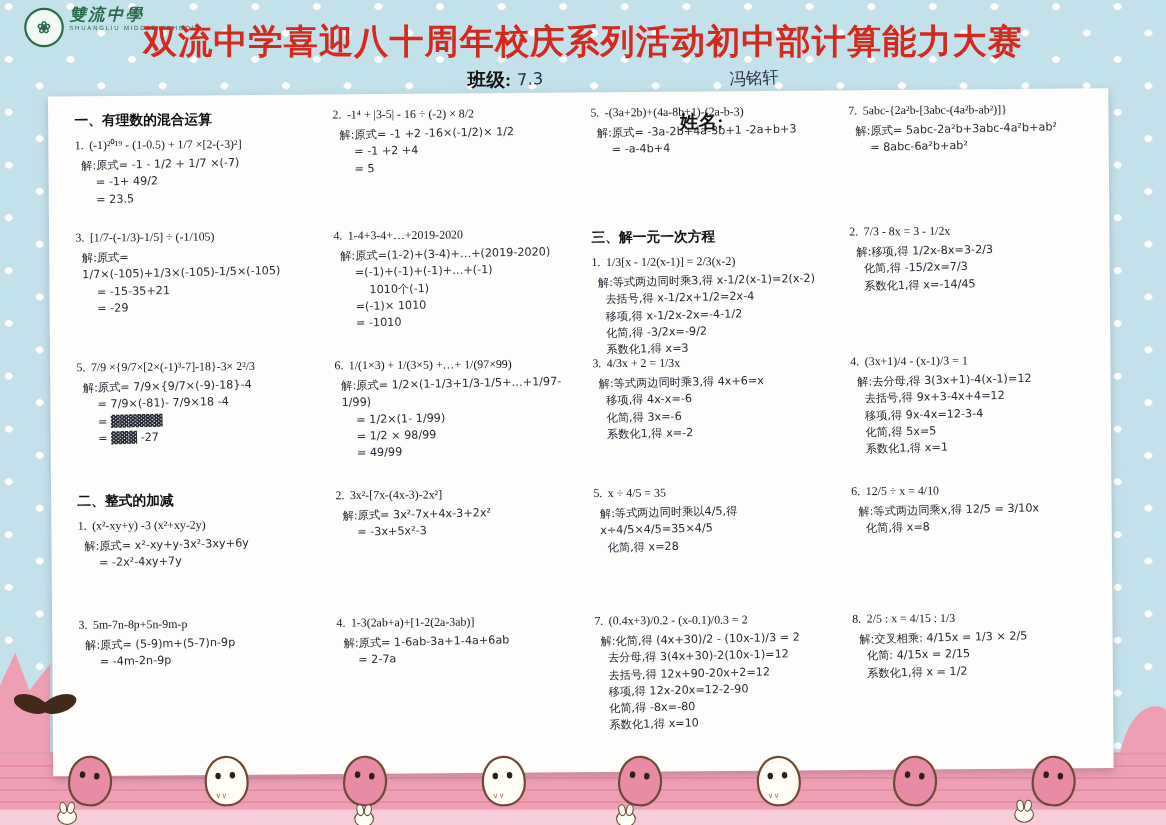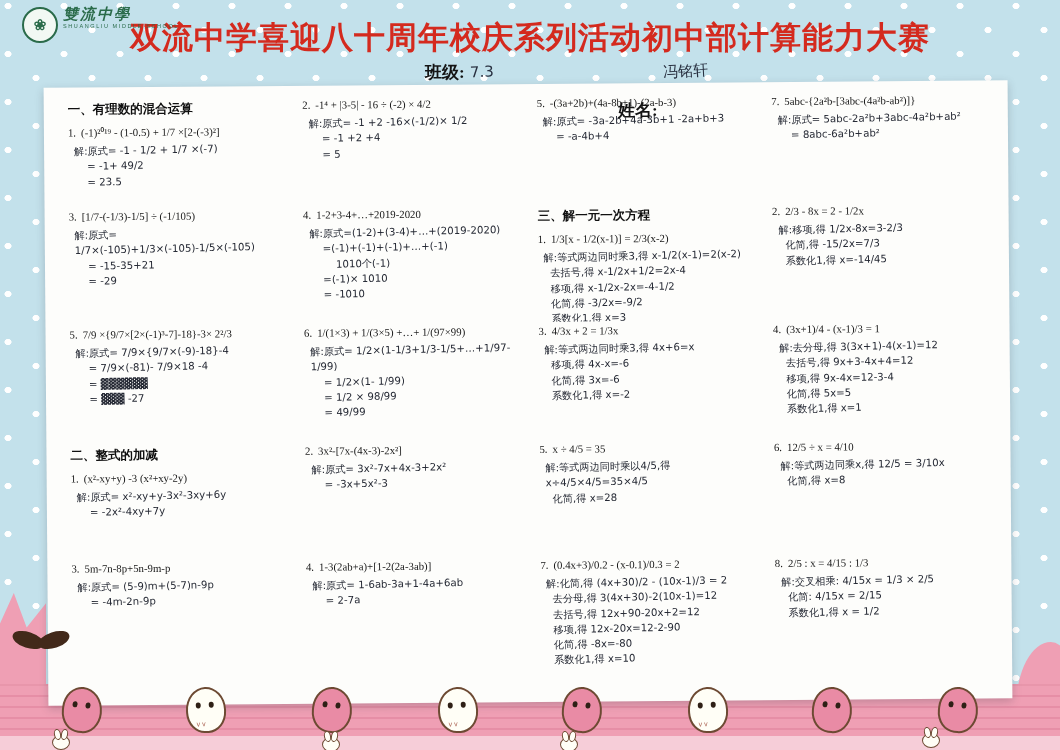--- a/index.html
+++ b/index.html
@@ -90,21 +90,21 @@
         <div class="problem">
           <div class="sec-header">一、有理数的混合运算</div>
           <div class="q-line"><span class="q-num">1.</span><span class="q-text">(-1)²⁰¹⁹ - (1-0.5) + 1/7 ×[2-(-3)²]</span></div>
           <div class="sol hand">解:原式= -1 - 1/2 + 1/7 ×(-7)
 &nbsp;&nbsp;&nbsp;&nbsp;= -1+ 49/2
 &nbsp;&nbsp;&nbsp;&nbsp;= 23.5</div>
         </div>
 
         <div class="problem">
 
-          <div class="q-line"><span class="q-num">2.</span><span class="q-text">-1⁴ + |3-5| - 16 ÷ (-2) × 4/2</span></div>
+          <div class="q-line"><span class="q-num">2.</span><span class="q-text">-1⁴ + |3-5| - 16 ÷ (-2) × 8/2</span></div>
           <div class="sol hand">解:原式= -1 +2 -16×(-1/2)× 1/2
 &nbsp;&nbsp;&nbsp;&nbsp;= -1 +2 +4
 &nbsp;&nbsp;&nbsp;&nbsp;= 5</div>
         </div>
 
         <div class="problem">
 
           <div class="q-line"><span class="q-num">5.</span><span class="q-text">-(3a+2b)+(4a-8b+1)-(2a-b-3)</span></div>
           <div class="sol hand">解:原式= -3a-2b+4a-3b+1 -2a+b+3
 &nbsp;&nbsp;&nbsp;&nbsp;= -a-4b+4</div>
@@ -120,41 +120,41 @@
         <div class="problem">
 
           <div class="q-line"><span class="q-num">3.</span><span class="q-text">[1/7-(-1/3)-1/5] ÷ (-1/105)</span></div>
           <div class="sol hand">解:原式= 1/7×(-105)+1/3×(-105)-1/5×(-105)
 &nbsp;&nbsp;&nbsp;&nbsp;= -15-35+21
 &nbsp;&nbsp;&nbsp;&nbsp;= -29</div>
         </div>
 
         <div class="problem">
 
-          <div class="q-line"><span class="q-num">4.</span><span class="q-text">1-2+3-4+…+2019-2020</span></div>
+          <div class="q-line"><span class="q-num">4.</span><span class="q-text">1-4+3-4+…+2019-2020</span></div>
           <div class="sol hand">解:原式=(1-2)+(3-4)+…+(2019-2020)
 &nbsp;&nbsp;&nbsp;&nbsp;=(-1)+(-1)+(-1)+…+(-1)
 &nbsp;&nbsp;&nbsp;&nbsp;&nbsp;&nbsp;&nbsp;&nbsp;1010个(-1)
 &nbsp;&nbsp;&nbsp;&nbsp;=(-1)× 1010
 &nbsp;&nbsp;&nbsp;&nbsp;= -1010</div>
         </div>
 
         <div class="problem">
           <div class="sec-header">三、解一元一次方程</div>
           <div class="q-line"><span class="q-num">1.</span><span class="q-text">1/3[x - 1/2(x-1)] = 2/3(x-2)</span></div>
           <div class="sol hand">解:等式两边同时乘3,得 x-1/2(x-1)=2(x-2)
 &nbsp;&nbsp;去括号,得 x-1/2x+1/2=2x-4
 &nbsp;&nbsp;移项,得 x-1/2x-2x=-4-1/2
 &nbsp;&nbsp;化简,得 -3/2x=-9/2
 &nbsp;&nbsp;系数化1,得 x=3</div>
         </div>
 
         <div class="problem">
 
-          <div class="q-line"><span class="q-num">2.</span><span class="q-text">2/3 - 8x = 2 - 1/2x</span></div>
+          <div class="q-line"><span class="q-num">2.</span><span class="q-text">7/3 - 8x = 3 - 1/2x</span></div>
           <div class="sol hand">解:移项,得 1/2x-8x=3-2/3
 &nbsp;&nbsp;化简,得 -15/2x=7/3
 &nbsp;&nbsp;系数化1,得 x=-14/45</div>
         </div>
 
         <div class="problem">
 
           <div class="q-line"><span class="q-num">5.</span><span class="q-text">7/9 ×{9/7×[2×(-1)³-7]-18}-3× 2²/3</span></div>
           <div class="sol hand">解:原式= 7/9×{9/7×(-9)-18}-4
 &nbsp;&nbsp;&nbsp;&nbsp;= 7/9×(-81)- 7/9×18 -4

